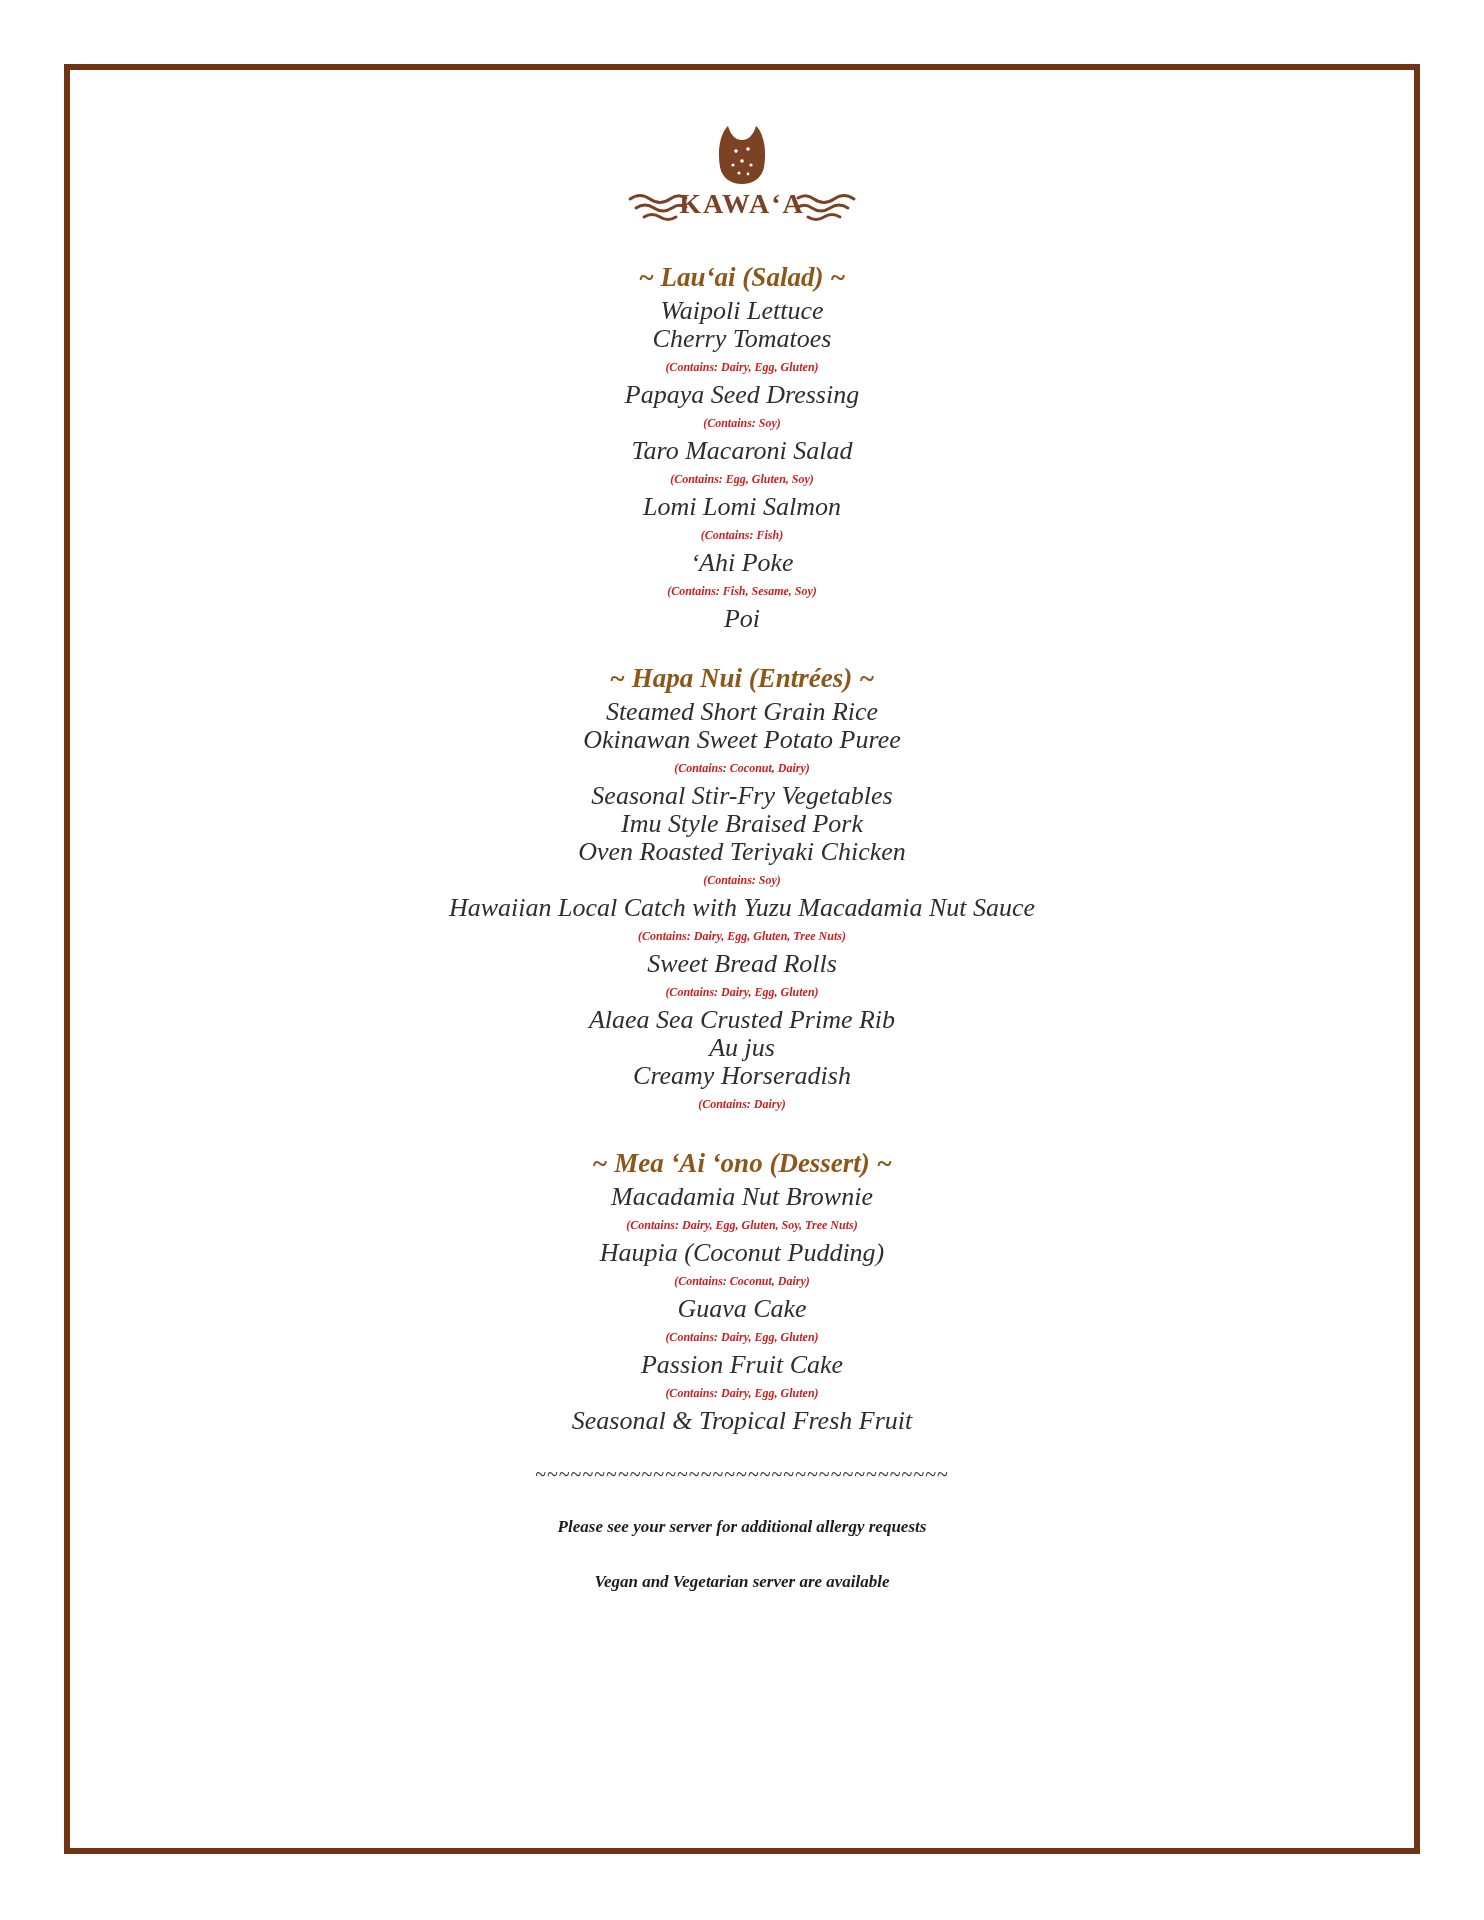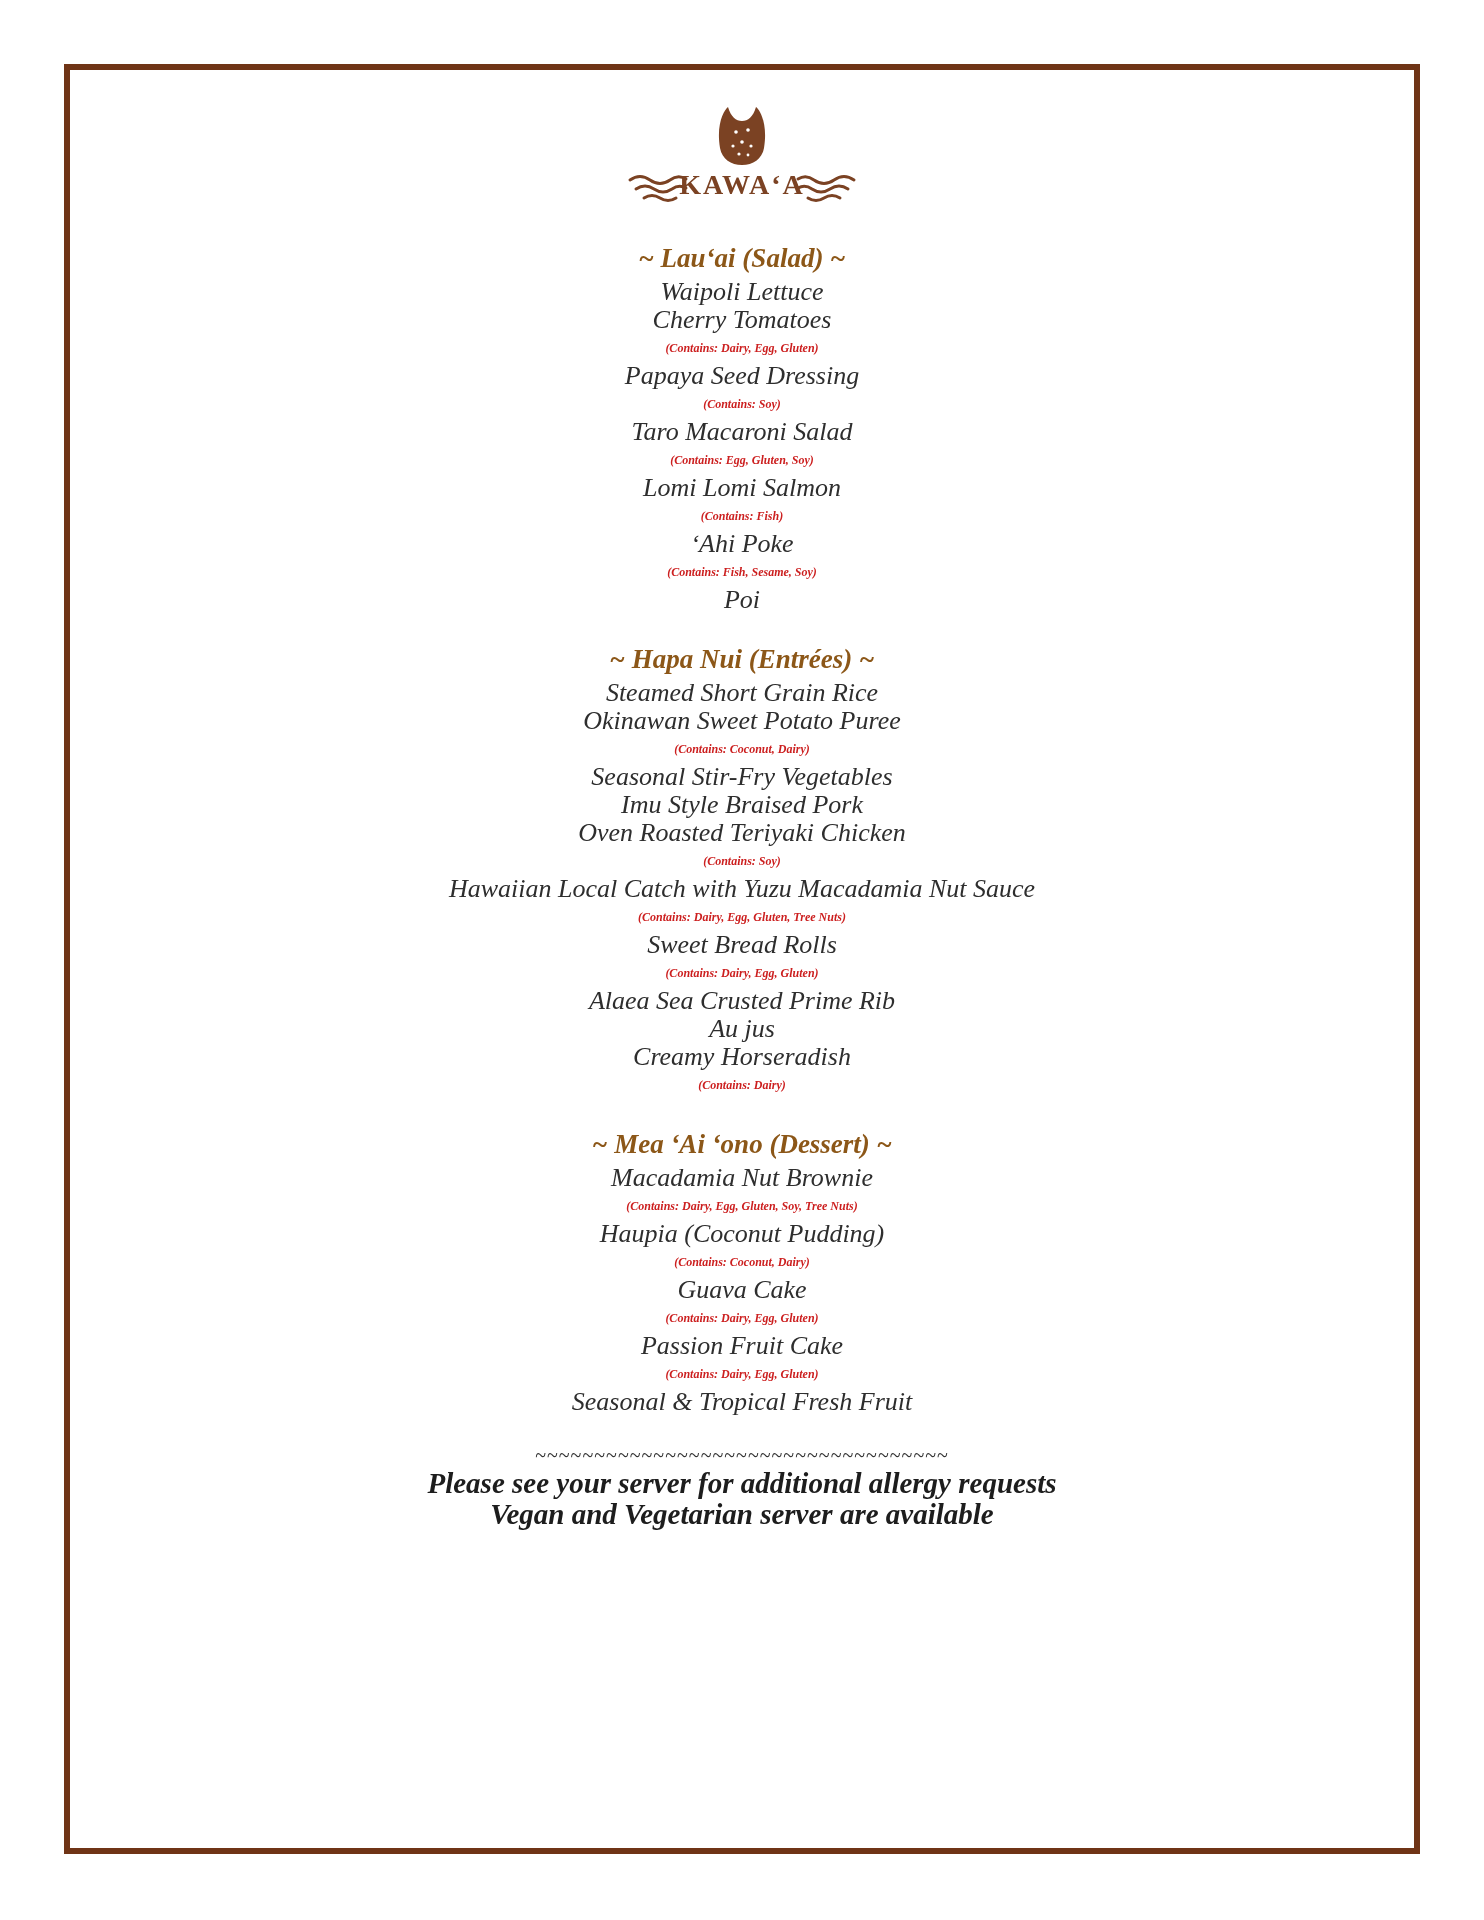--- a/index.html
+++ b/index.html
@@ -17,21 +17,21 @@
     width: 1356px;
     height: 1790px;
     border: 6px solid var(--border, #6f3416);
     background: #ffffff;
   }
 
   .content {
     width: 100%;
     height: 100%;
     text-align: center;
-    padding-top: 32px;
+    padding-top: 51px;
     overflow: hidden;
   }
 
   .logo-wrap { margin: 0 auto 18px auto; width: 260px; }
 
   .section-title {
     font-style: italic;
     font-weight: bold;
     color: var(--heading, #8c5718);
     font-size: 27px;
@@ -61,22 +61,23 @@
   .footer-divider {
     font-size: 20px;
     color: #333333;
     letter-spacing: 1px;
     line-height: 26px;
   }
   .footer-line {
     font-style: italic;
     font-weight: bold;
     color: #1d1d1d;
-    font-size: 29px;
+    font-size: 17px;
     line-height: 31px;
+    margin-top: 24px;
   }
 </style>
 </head>
 <body>
 
 <div class="frame">
   <div class="content">
 
     <div class="logo-wrap">
       <svg width="260" height="118" viewBox="0 0 260 118">

